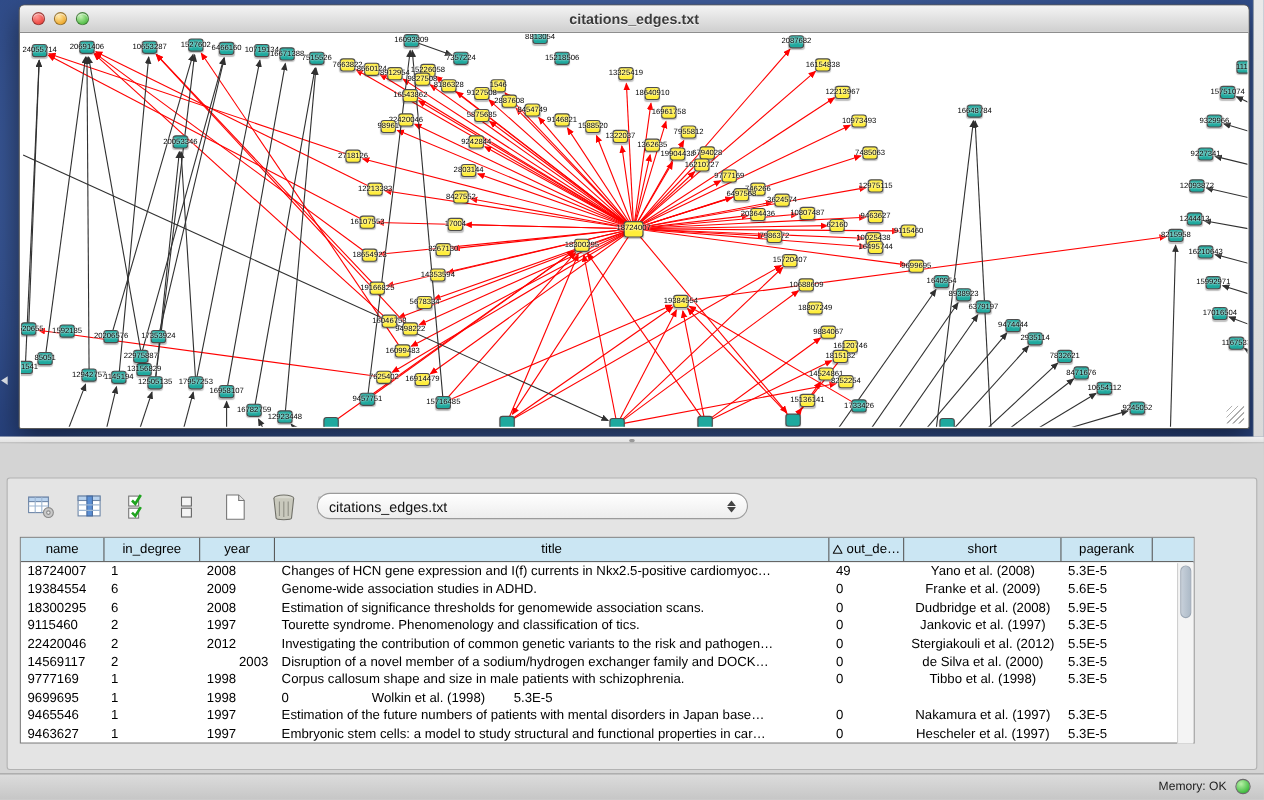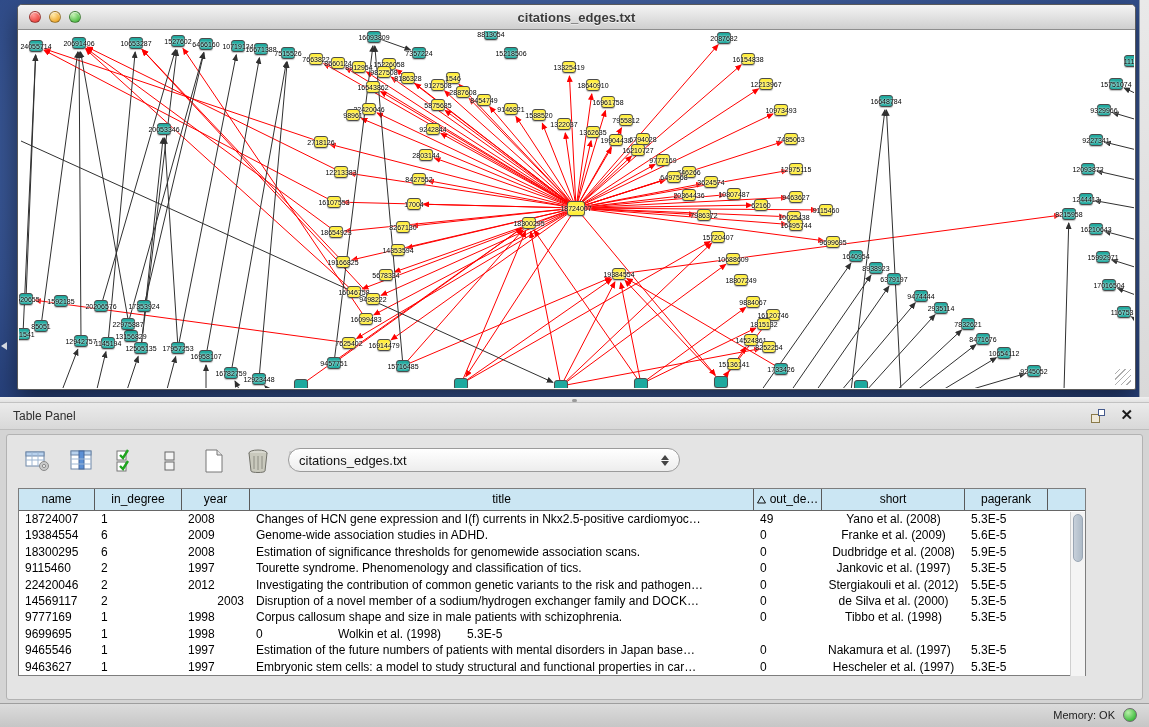--- a/index.html
+++ b/index.html
@@ -521,28 +521,20 @@
     </div>
 
     <div id="right-strip"></div>
   </div>
 
   <div id="splitter">
       <span class="dot"></span>
     </div>
 
   <div id="table-panel">
-    <div id="panel-header">
-      <span id="panel-title">Table Panel</span>
-      <span id="panel-float">
-          <span class="sq1"></span>
-          <span class="sq2"></span>
-        </span>
-      <span id="panel-close">✕</span>
-    </div>
 
     <div id="panel-body">
       <div id="toolbar">
         <button class="tool-btn" title="">
           <svg width="26" height="24">
               <g>
                 <rect x="1" y="3" width="18" height="14" fill="#fff" stroke="#6f87a8"></rect>
                 <rect x="1" y="3" width="18" height="4" fill="#b8d2ee" stroke="#6f87a8"></rect>
                 <path d="M1 11h18M7 3v14M13 3v14" stroke="#9db6d2"></path>
                 <circle cx="19" cy="17" r="4.5" fill="#c9c9c9" stroke="#8a8a8a"></circle>
@@ -691,21 +683,21 @@
               <div class="td" style="width: 68px; flex: 0 0 68px; text-align: left;">0</div>
               <div class="td" style="width: 143px; flex: 0 0 143px; text-align: center;">Wolkin et al. (1998)</div>
               <div class="td" style="width: 83px; flex: 0 0 83px; text-align: left;">5.3E-5</div>
             </div>
             <div class="trow">
               <div class="td" style="width: 76px; flex: 0 0 76px; text-align: left;">9465546</div>
               <div class="td" style="width: 87px; flex: 0 0 87px; text-align: left;">1</div>
               <div class="td" style="width: 68px; flex: 0 0 68px; text-align: left;">1997</div>
               <div class="td" style="width: 504px; flex: 0 0 504px; text-align: left;">Estimation of the future numbers of patients with mental disorders in Japan base…</div>
               <div class="td" style="width: 68px; flex: 0 0 68px; text-align: left;">0</div>
-              <div class="td" style="width: 143px; flex: 0 0 143px; text-align: left;">Nakamura et al. (1997)</div>
+              <div class="td" style="width: 143px; flex: 0 0 143px; text-align: center;">Nakamura et al. (1997)</div>
               <div class="td" style="width: 83px; flex: 0 0 83px; text-align: left;">5.3E-5</div>
             </div>
             <div class="trow">
               <div class="td" style="width: 76px; flex: 0 0 76px; text-align: left;">9463627</div>
               <div class="td" style="width: 87px; flex: 0 0 87px; text-align: left;">1</div>
               <div class="td" style="width: 68px; flex: 0 0 68px; text-align: left;">1997</div>
               <div class="td" style="width: 504px; flex: 0 0 504px; text-align: left;">Embryonic stem cells: a model to study structural and functional properties in car…</div>
               <div class="td" style="width: 68px; flex: 0 0 68px; text-align: left;">0</div>
               <div class="td" style="width: 143px; flex: 0 0 143px; text-align: center;">Hescheler et al. (1997)</div>
               <div class="td" style="width: 83px; flex: 0 0 83px; text-align: left;">5.3E-5</div>

